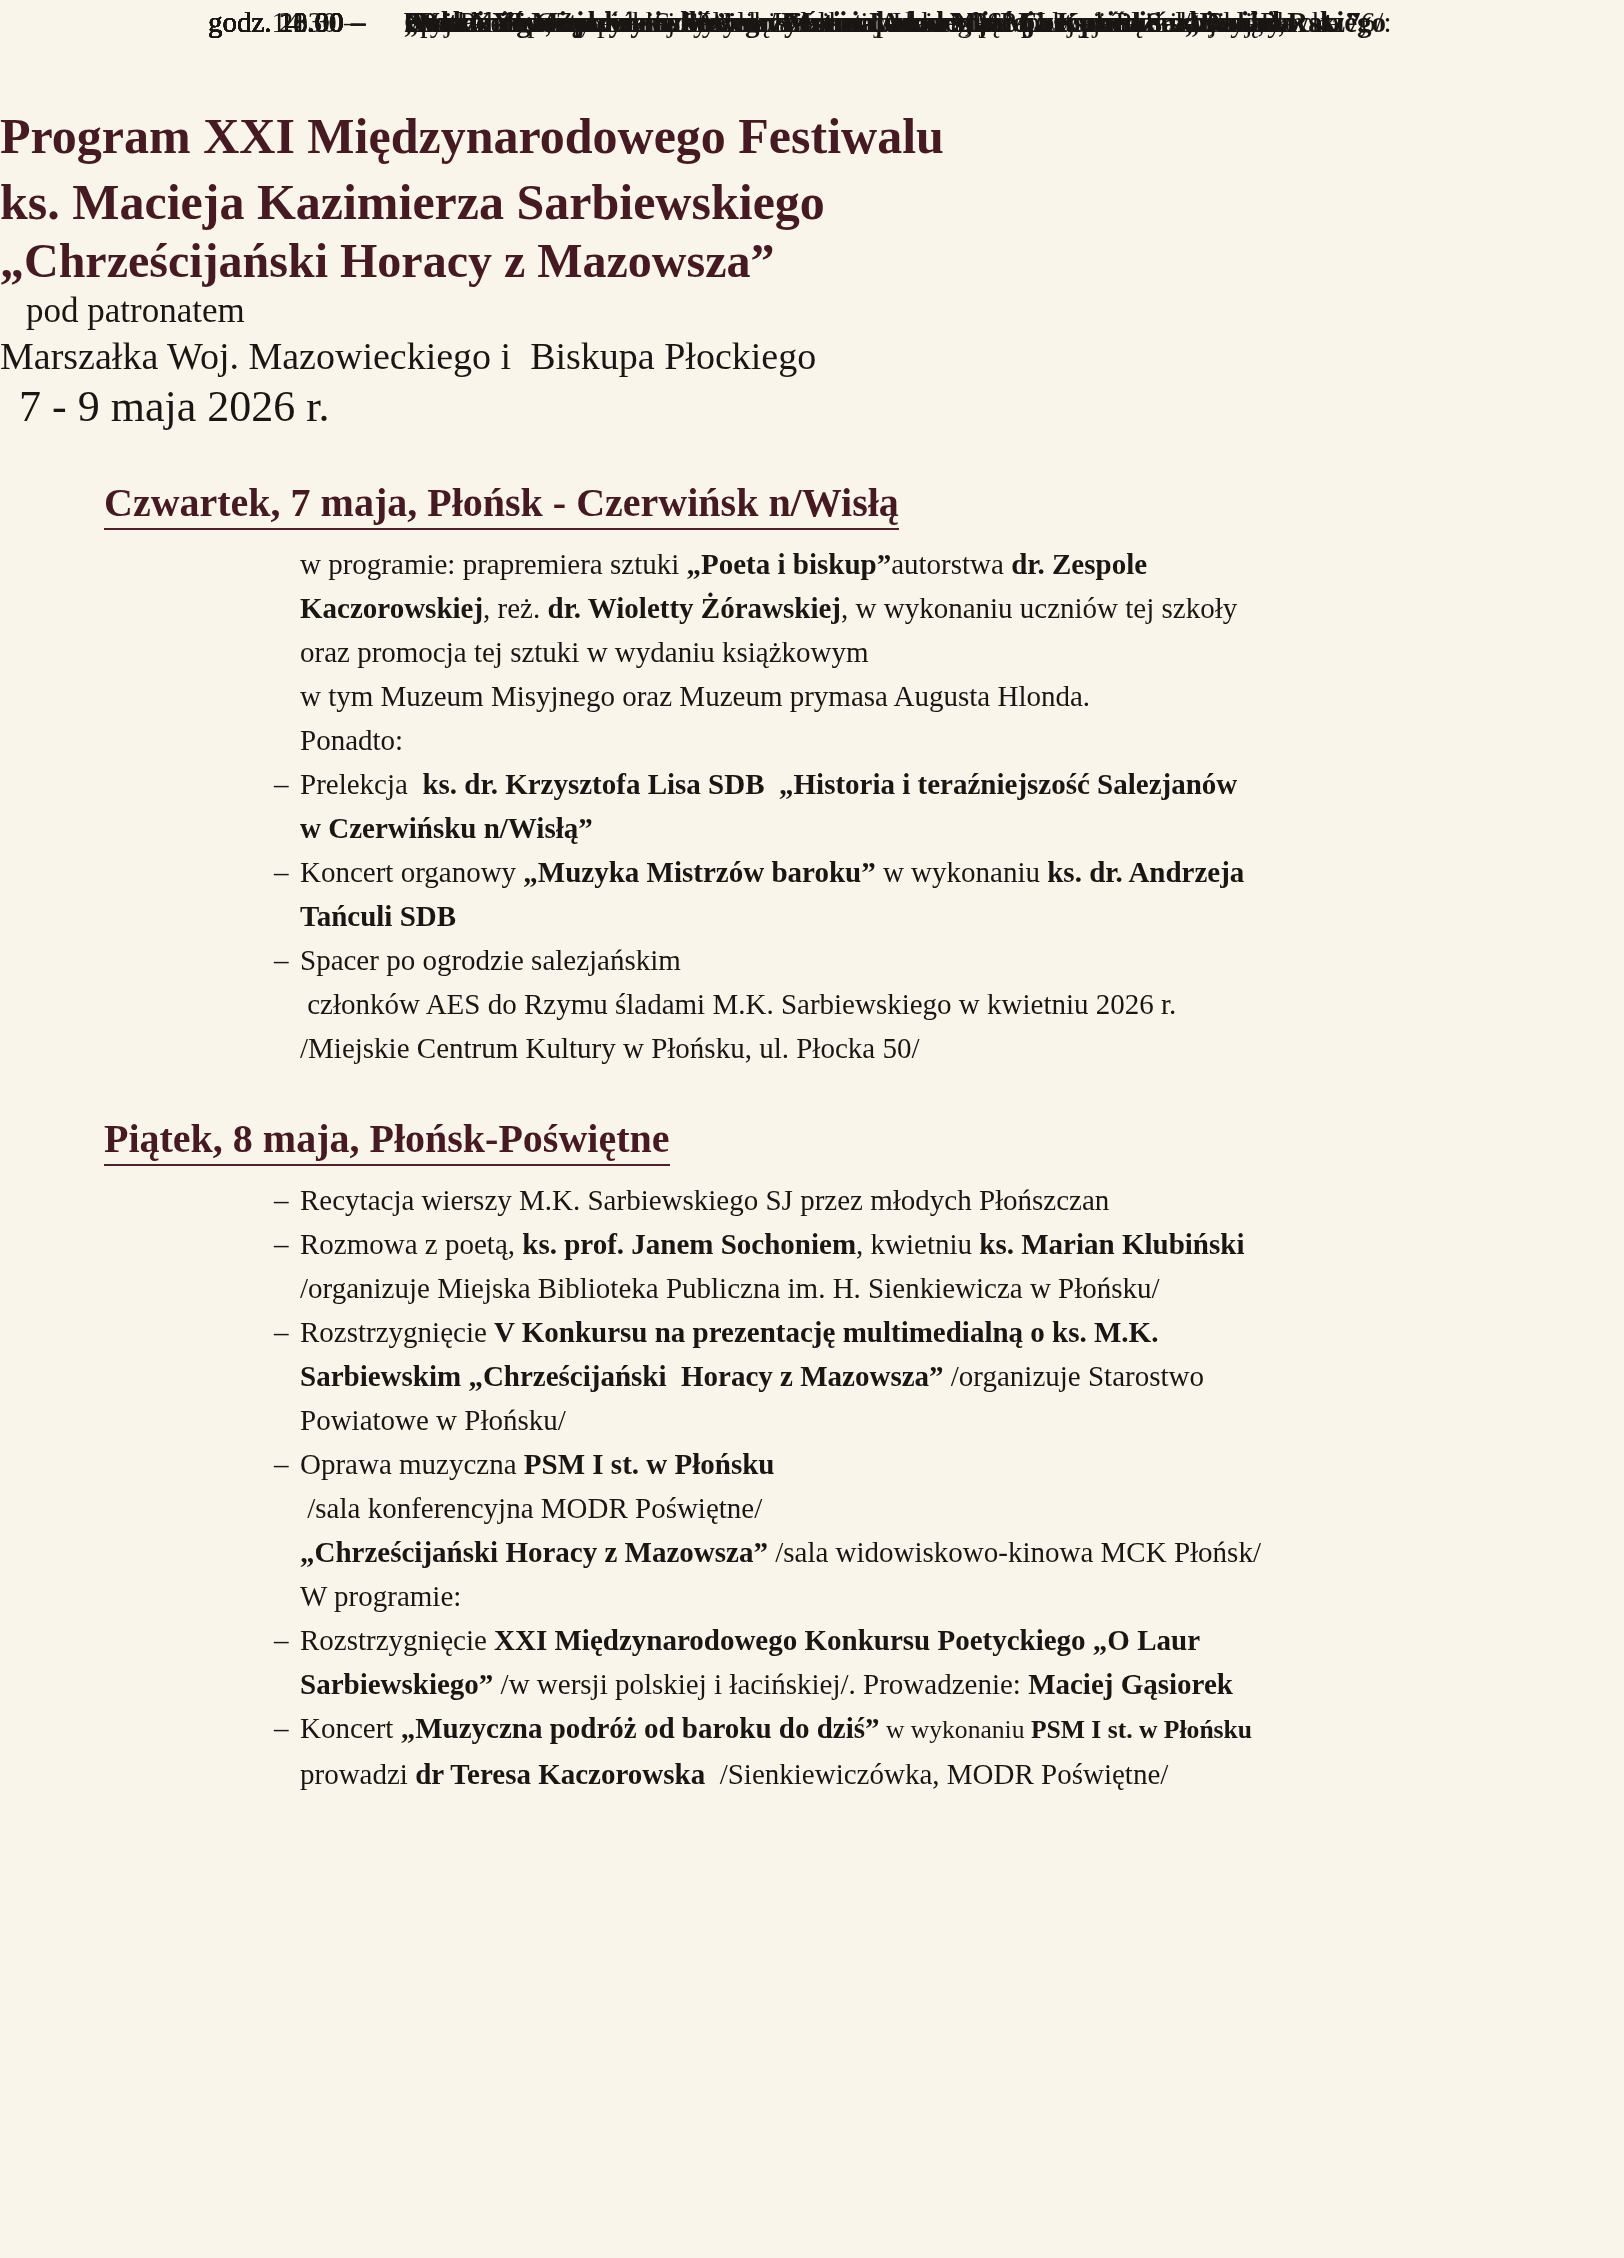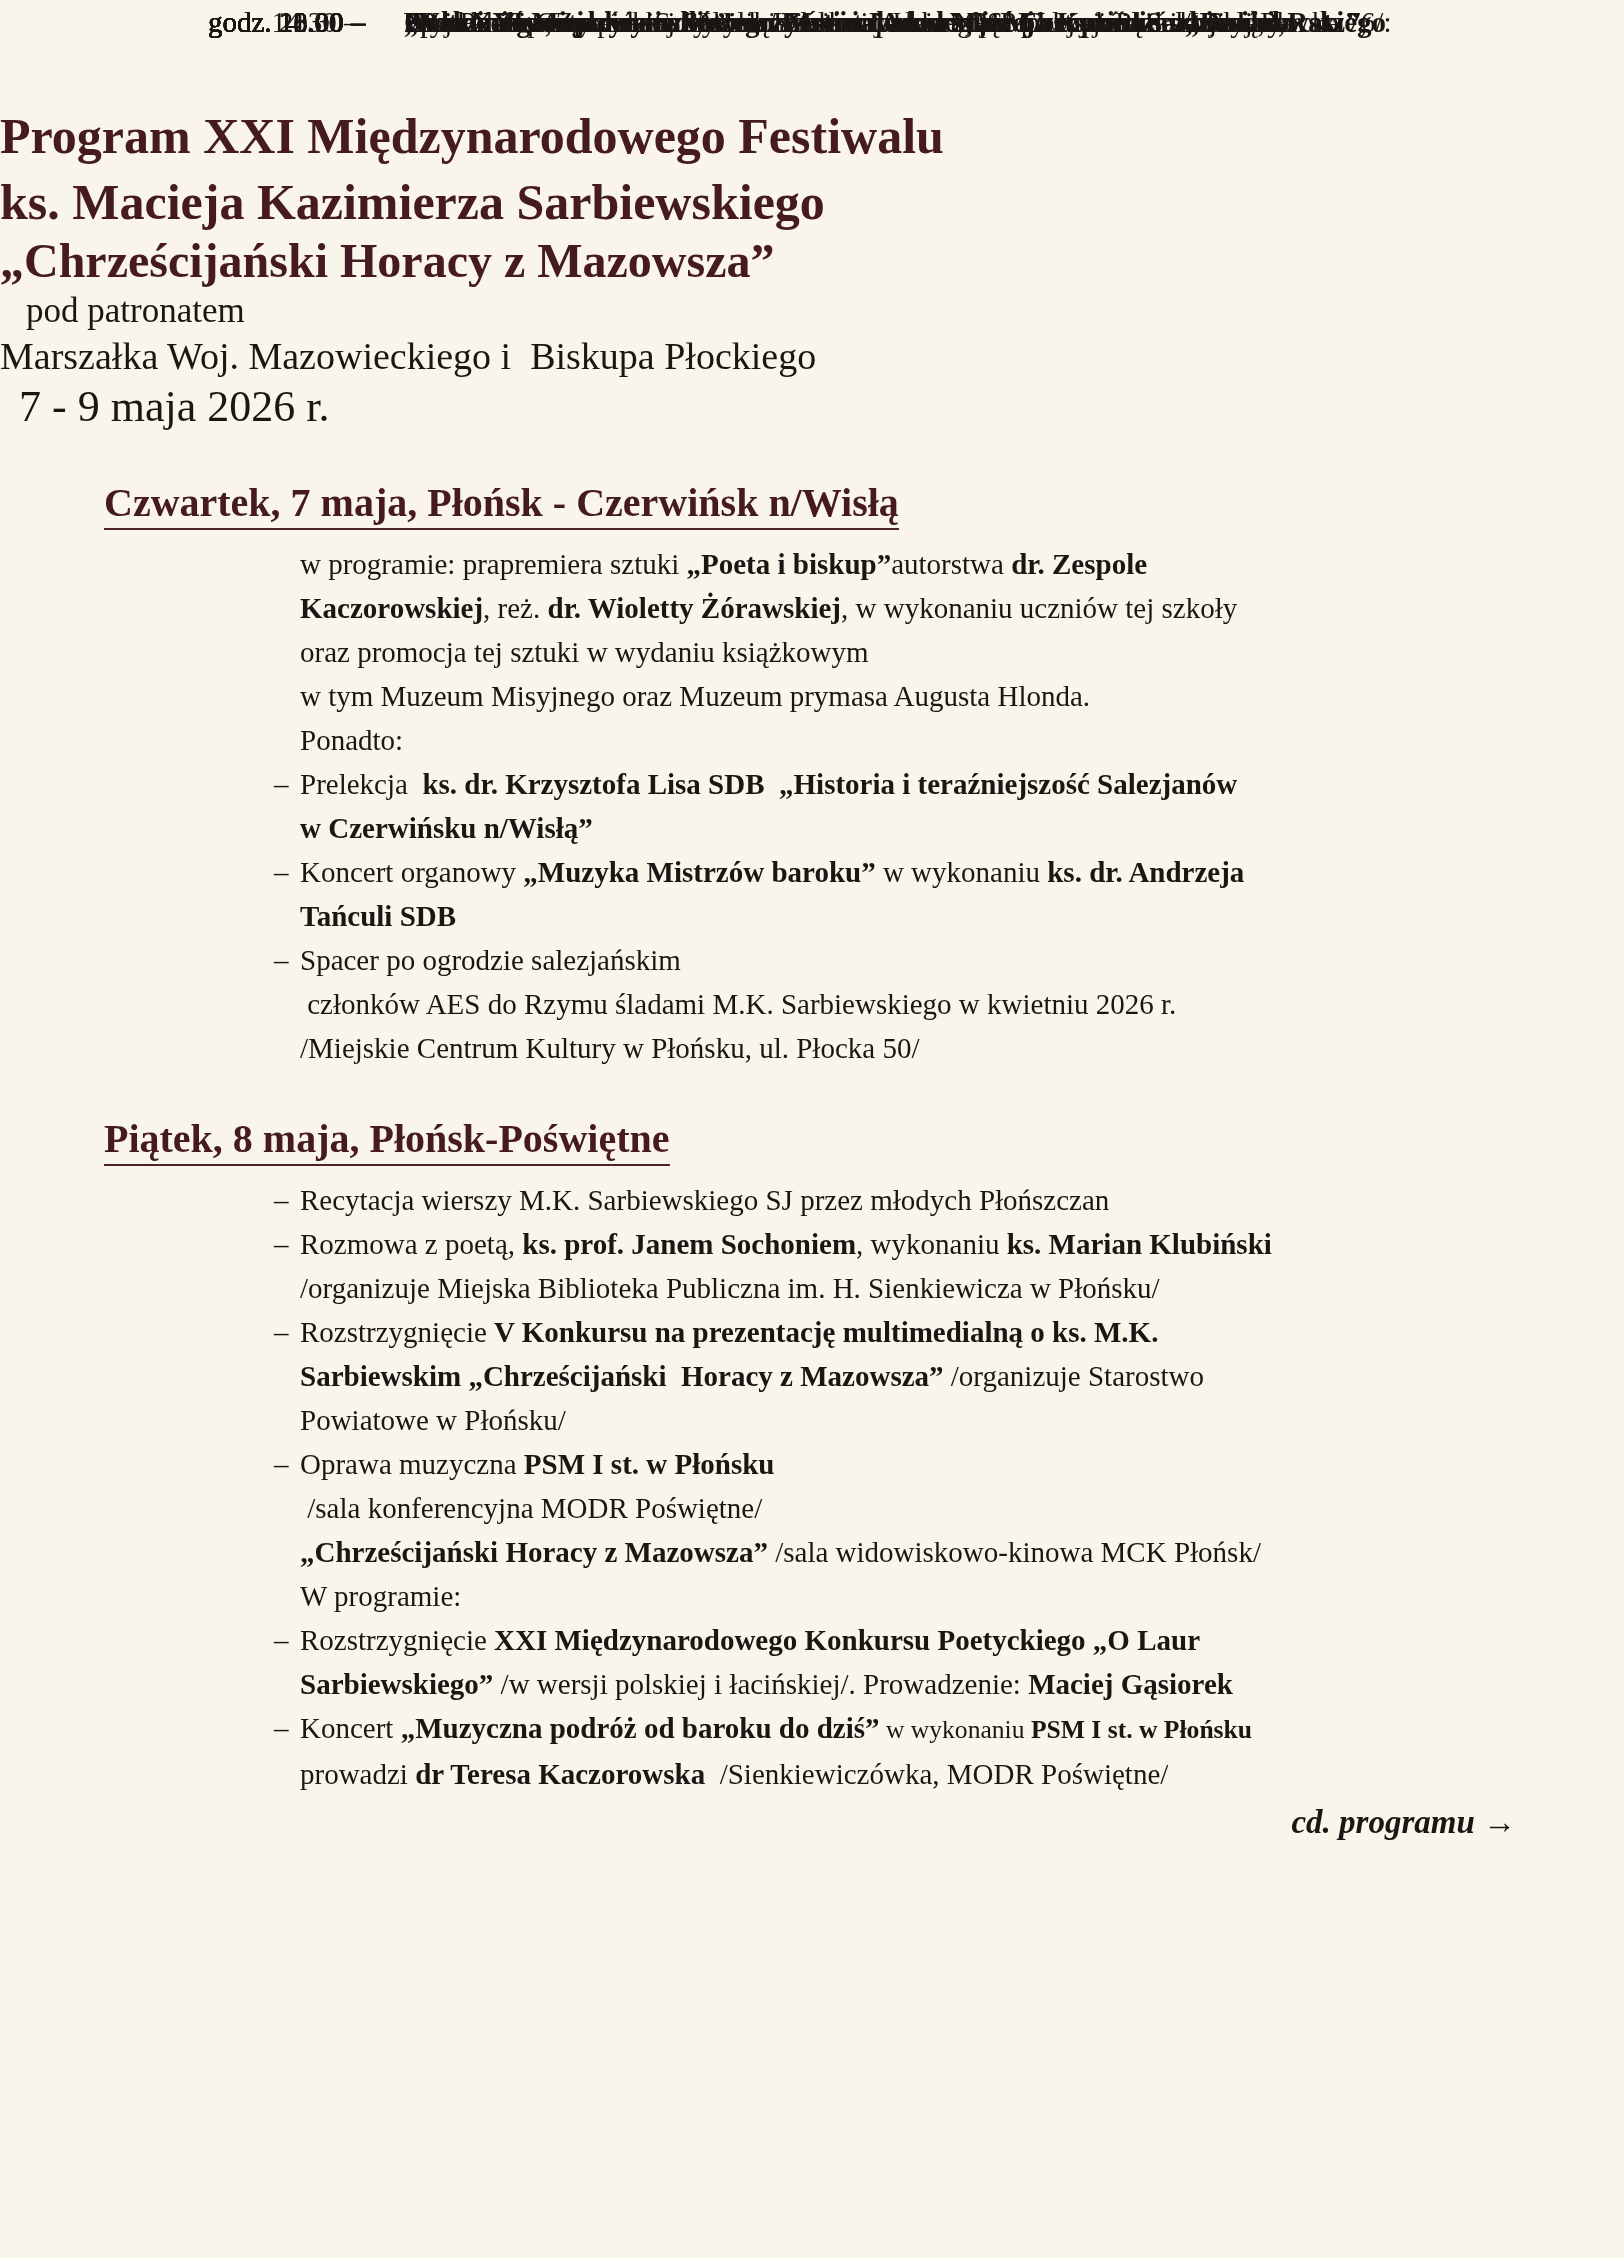--- a/index.html
+++ b/index.html
@@ -92,37 +92,34 @@
         <div class="line cont"><span class="content"><span class="seg b">Tańculi SDB</span></span></div>
         <div class="line dash"><span class="dashmark">–</span><span class="content"><span class="seg">Spacer po ogrodzie salezjańskim</span></span></div>
         <div class="line time"><span class="time">godz. 18.00 – </span><span class="content"><span class="seg b">„Reminiscencje rzymskie”-</span><span class="seg"> wrażenia i pokaz zdjęć po wyjeździe studyjnym</span></span></div>
         <div class="line cont"><span class="content"><span class="seg"> członków AES do Rzymu śladami M.K. Sarbiewskiego w kwietniu 2026 r.</span></span></div>
         <div class="line cont"><span class="content"><span class="seg">/Miejskie Centrum Kultury w Płońsku, ul. Płocka 50/</span></span></div>
       </section>
       <section class="program-section">
         <h2 class="section-heading"><span class="heading-text">Piątek, 8 maja, Płońsk-Poświętne</span></h2>
         <div class="line time"><span class="time">godz. 11.00 – </span><span class="content"><span class="seg">Spotkanie poetycko-muzyczne /sala koncertowa PSM I st. w Płońsku, ul. Płocka 76/:</span></span></div>
         <div class="line dash"><span class="dashmark">–</span><span class="content"><span class="seg">Recytacja wierszy M.K. Sarbiewskiego SJ przez młodych Płońszczan</span></span></div>
-        <div class="line dash"><span class="dashmark">–</span><span class="content"><span class="seg">Rozmowa z poetą, </span><span class="seg b">ks. prof. Janem Sochoniem</span><span class="seg">, wykonaniu </span><span class="seg b">ks. Marian Klubiński</span></span></div>
+        <div class="line dash"><span class="dashmark">–</span><span class="content"><span class="seg">Rozmowa z poetą, </span><span class="seg b">ks. prof. Janem Sochoniem</span><span class="seg">, kwietniu </span><span class="seg b">ks. Marian Klubiński</span></span></div>
         <div class="line cont"><span class="content"><span class="seg">/organizuje Miejska Biblioteka Publiczna im. H. Sienkiewicza w Płońsku/</span></span></div>
         <div class="line dash"><span class="dashmark">–</span><span class="content"><span class="seg">Rozstrzygnięcie </span><span class="seg b">V Konkursu na prezentację multimedialną o ks. M.K.</span></span></div>
         <div class="line cont"><span class="content"><span class="seg b">Sarbiewskim „Chrześcijański  Horacy z Mazowsza”</span><span class="seg"> /organizuje Starostwo</span></span></div>
         <div class="line cont"><span class="content"><span class="seg">Powiatowe w Płońsku/</span></span></div>
         <div class="line dash"><span class="dashmark">–</span><span class="content"><span class="seg">Oprawa muzyczna </span><span class="seg b">PSM I st. w Płońsku</span></span></div>
         <div class="line time"><span class="time">godz.14.30 – </span><span class="content"><span class="seg b"> Walne Zgromadzenie Stowarzyszenia Academia  Europaea Sarbieviana</span></span></div>
         <div class="line cont"><span class="content"><span class="seg"> /sala konferencyjna MODR Poświętne/</span></span></div>
         <div class="line time"><span class="time">godz. 18.00 – </span><span class="content"><span class="seg b">Gala XXI Międzynarodowego Festiwalu ks. Macieja Kazimierza Sarbiewskiego</span></span></div>
         <div class="line cont"><span class="content"><span class="seg b">„Chrześcijański Horacy z Mazowsza”</span><span class="seg"> /sala widowiskowo-kinowa MCK Płońsk/</span></span></div>
         <div class="line cont"><span class="content"><span class="seg">W programie:</span></span></div>
         <div class="line dash"><span class="dashmark">–</span><span class="content"><span class="seg">Rozstrzygnięcie </span><span class="seg b">XXI Międzynarodowego Konkursu Poetyckiego „O Laur</span></span></div>
         <div class="line cont"><span class="content"><span class="seg b">Sarbiewskiego”</span><span class="seg"> /w wersji polskiej i łacińskiej/. Prowadzenie: </span><span class="seg b">Maciej Gąsiorek</span></span></div>
         <div class="line dash"><span class="dashmark">–</span><span class="content"><span class="seg">Koncert </span><span class="seg b">„Muzyczna podróż od baroku do dziś”</span><span class="seg s"> w wykonaniu </span><span class="seg b s">PSM I st. w Płońsku</span></span></div>
         <div class="line time"><span class="time">godz. 20.30 – </span><span class="content"><span class="seg">Noc Poetów, oprawa muzyczna: </span><span class="seg b">Maria Lamers</span><span class="seg">, promocja książki </span><span class="seg b">„Daniel Ratz”</span><span class="seg">,</span></span></div>
         <div class="line cont"><span class="content"><span class="seg">prowadzi </span><span class="seg b">dr Teresa Kaczorowska</span><span class="seg">  /Sienkiewiczówka, MODR Poświętne/</span></span></div>
       </section>
     </main>
 
-  <div class="footer">
-    <span class="footer-text">cd. programu →</span>
-  </div>
 
 </div>
 
 
 </body></html>

